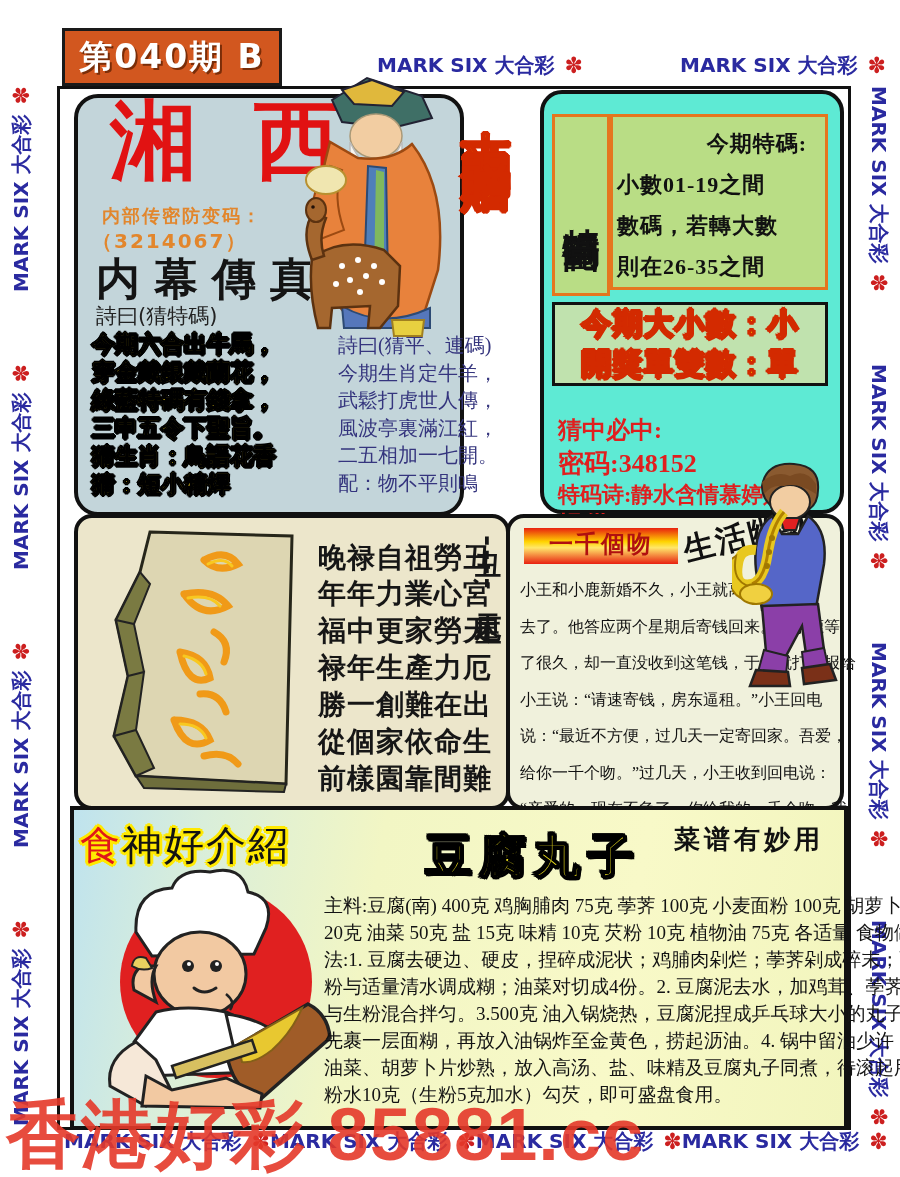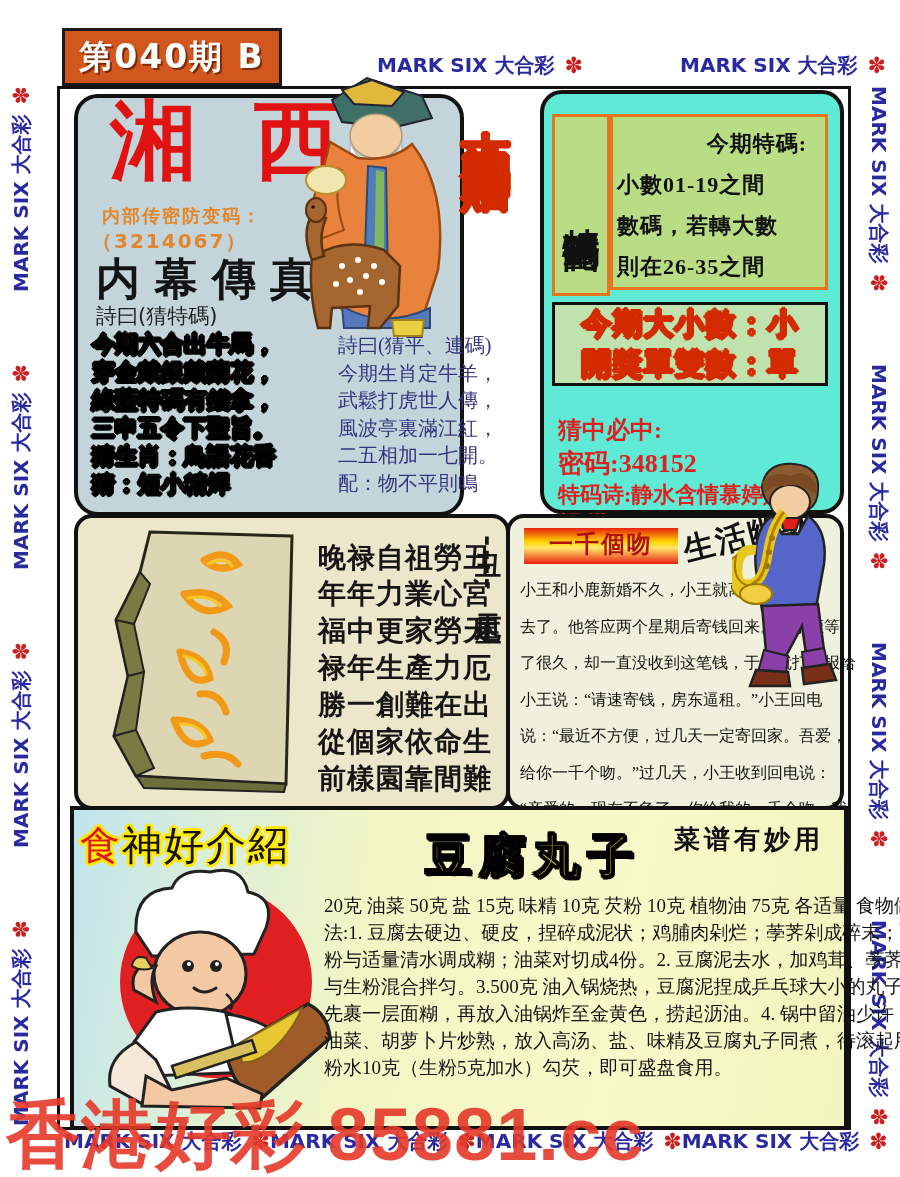--- a/index.html
+++ b/index.html
@@ -341,20 +341,21 @@
       <path d="M80,150 Q110,142 150,150 L186,166 L180,210 L70,214 L58,180 Z" fill="#fff" stroke="#222" stroke-width="3"></path>
       <path d="M60,180 Q30,196 34,224 L70,244 L96,230 L80,198 Z" fill="#f6e8d8" stroke="#222" stroke-width="3"></path>
       <path d="M150,152 Q196,158 216,188 L200,214 L160,196 Z" fill="#fff" stroke="#222" stroke-width="3"></path>
       <path d="M150,190 L232,142 Q252,152 254,176 L186,236 Q158,232 150,190 Z" fill="#a05c28" stroke="#222" stroke-width="3.5"></path>
       <path d="M162,182 L226,146 Q216,170 196,188 Q178,202 166,200 Z" fill="#e8c830" stroke="#846018" stroke-width="2"></path>
       <path d="M70,214 L96,228 L150,216 L186,232 L184,246 L66,244 Z" fill="#f2c9a2" stroke="#222" stroke-width="3"></path>
       <path d="M96,204 L176,178 L180,190 L100,216 Z" fill="#d8c060" stroke="#222" stroke-width="2.5"></path>
     </svg>
 
     <div id="recipe-text" class="abs">
+      <div>主料:豆腐(南) 400克 鸡胸脯肉 75克 荸荠 100克 小麦面粉 100克 胡萝卜</div>
       <div>20克 油菜 50克 盐 15克 味精 10克 芡粉 10克 植物油 75克 各适量 食物做</div>
       <div>法:1. 豆腐去硬边、硬皮，捏碎成泥状；鸡脯肉剁烂；荸荠剁成碎末；面</div>
       <div>粉与适量清水调成糊；油菜对切成4份。2. 豆腐泥去水，加鸡茸、荸荠末</div>
       <div>与生粉混合拌匀。3.500克 油入锅烧热，豆腐泥捏成乒乓球大小的丸子，</div>
       <div>先裹一层面糊，再放入油锅炸至金黄色，捞起沥油。4. 锅中留油少许，将</div>
       <div>油菜、胡萝卜片炒熟，放入高汤、盐、味精及豆腐丸子同煮，待滚起用生</div>
       <div>粉水10克（生粉5克加水）勾芡，即可盛盘食用。</div>
     </div>
   </div>
 

